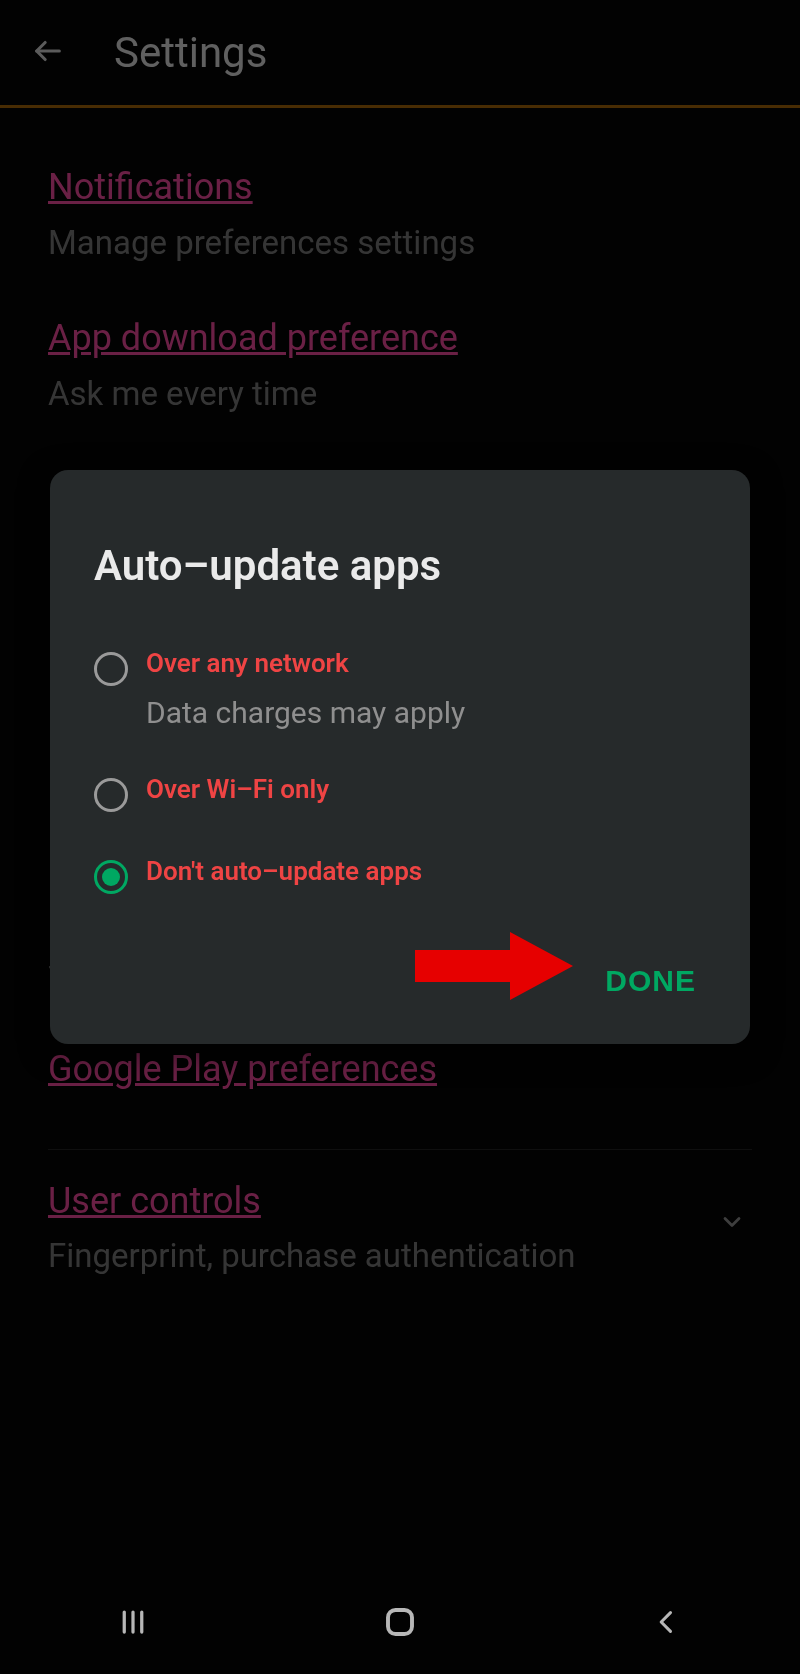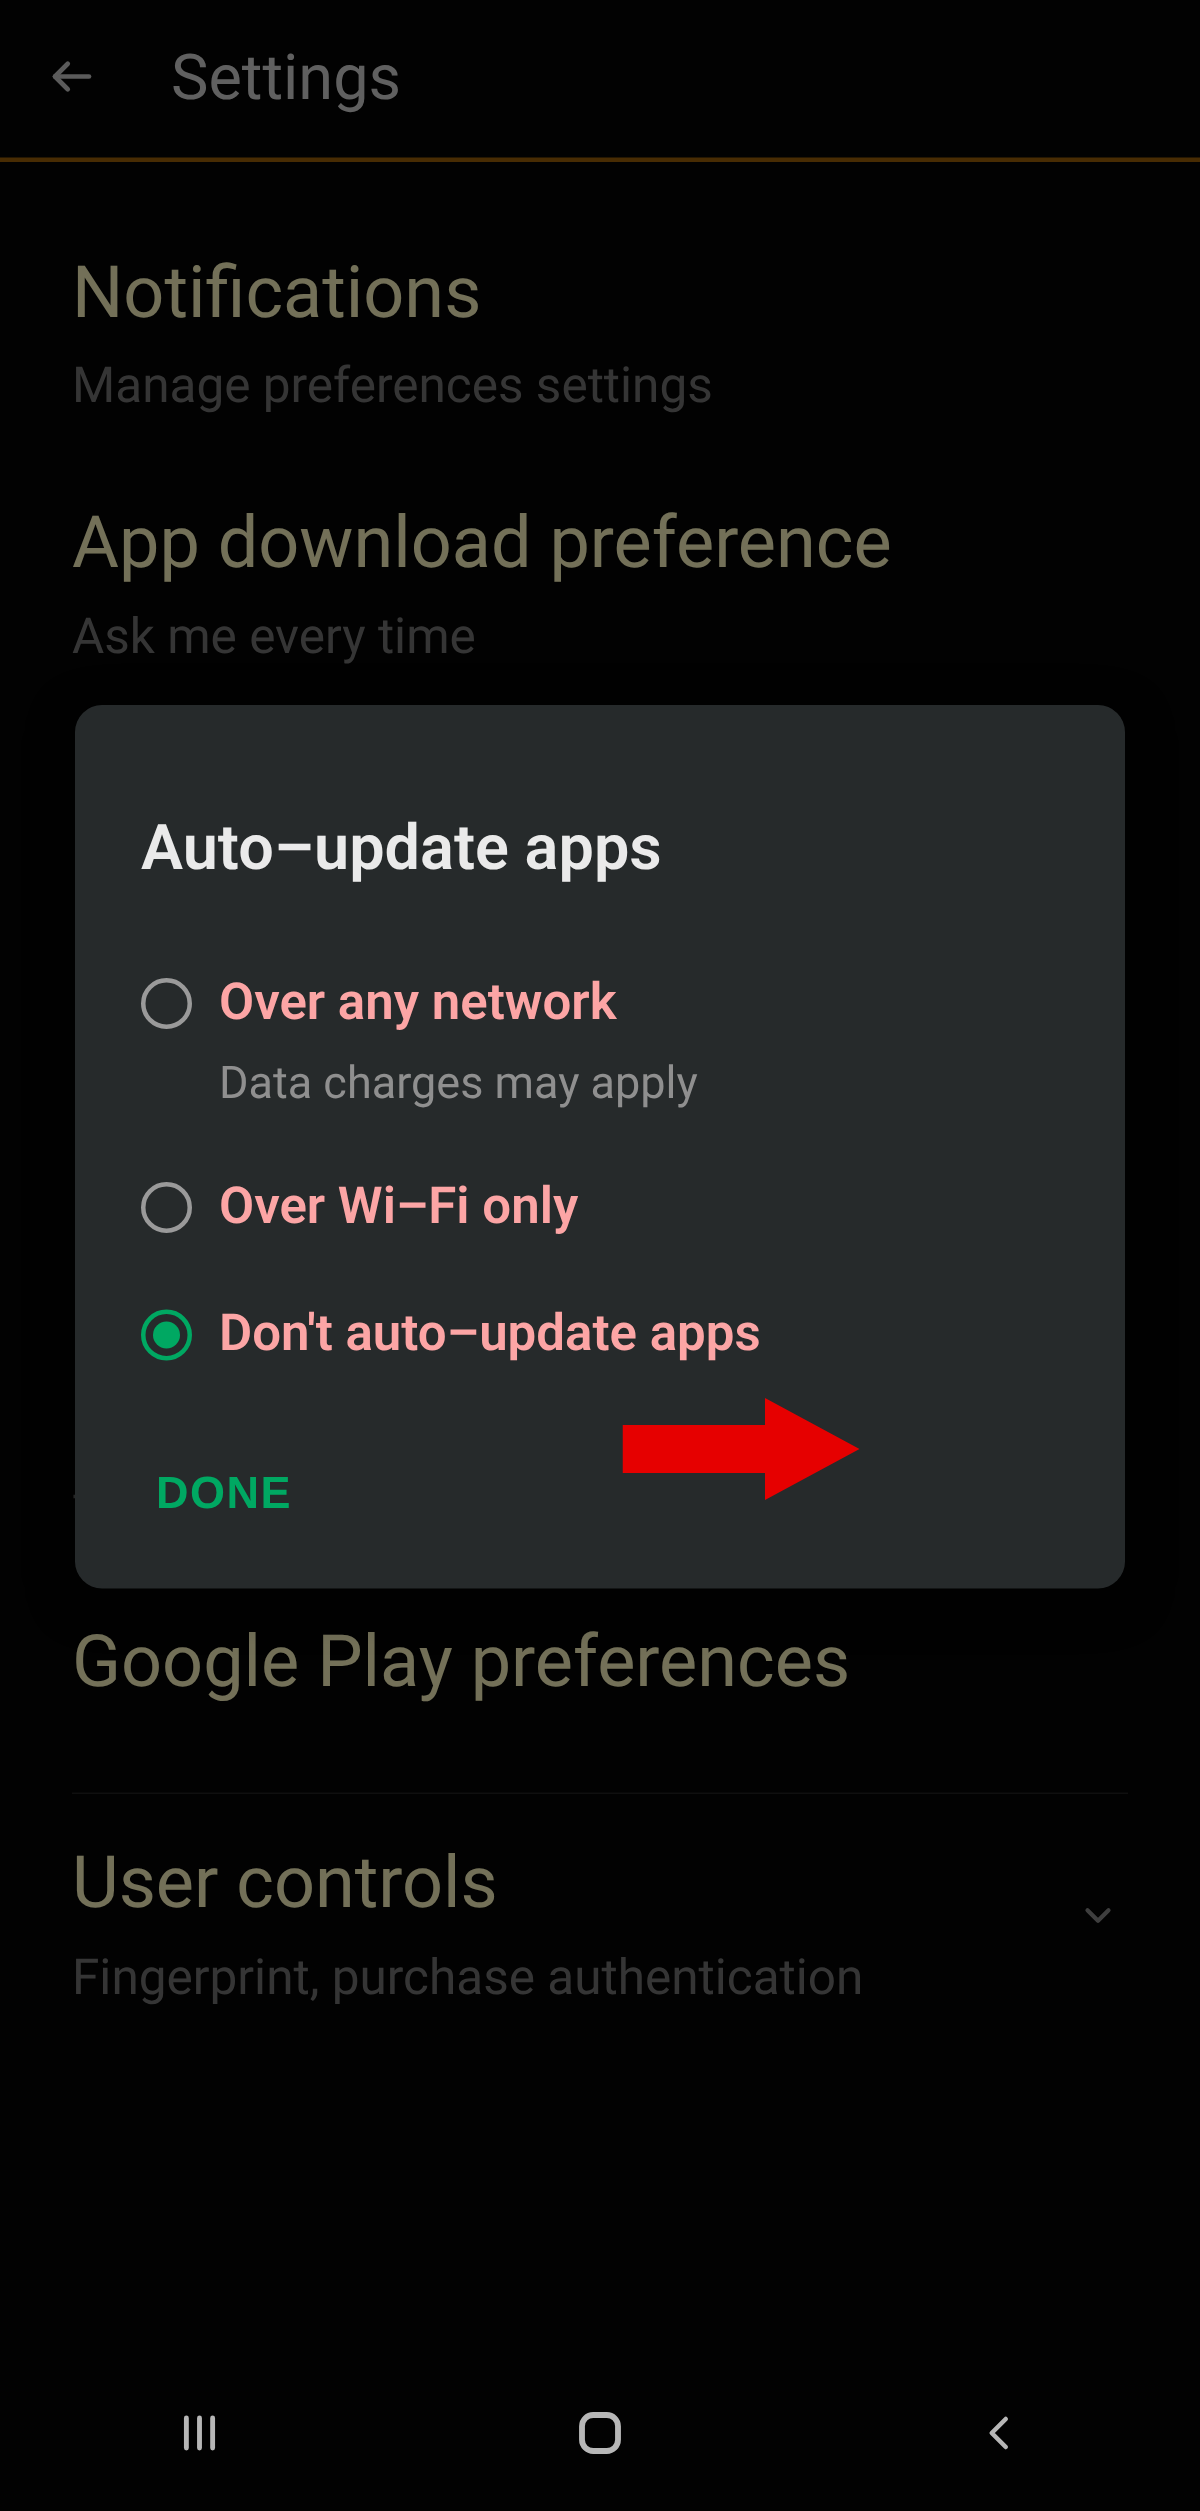--- a/index.html
+++ b/index.html
@@ -5,39 +5,39 @@
   * { box-sizing: border-box; margin: 0; padding: 0; }
   html, body { width: 800px; height: 1674px; background: #000; overflow: hidden; font-family: Roboto, "Segoe UI", Arial, sans-serif; -webkit-font-smoothing: antialiased; }
   .screen { position: relative; width: 800px; height: 1674px; background: #050505; }
   .scrim { position: absolute; inset: 0; background: rgba(0,0,0,0.55); pointer-events: none; }
   .topbar { display: flex; align-items: center; height: 108px; padding: 0 22px; border-bottom: 3px solid #a16207; }
   .back-btn { width: 52px; height: 52px; display: flex; align-items: center; justify-content: center; color: #c9c9c9; }
   .back-btn svg { width: 34px; height: 34px; }
   .topbar-title { font-size: 42px; color: #d6d6d6; margin-left: 40px; }
   .content { padding: 0 48px; color: #bfbfbf; }
   .item { padding: 40px 0 10px 0; }
-  .item .title { font-size: 48px; color: #fef9c3; line-height: 1.3; }
+  .item .title { font-size: 36px; color: #ec4899; line-height: 1.3; text-decoration: underline; }
   .item .sub { font-size: 33px; color: #777; margin-top: 10px; line-height: 1.35; }
   .divider { border: none; border-top: 1px solid #222; margin: 46px 0 10px 0; }
   .expand-row { position: relative; }
   .expand-row .chev { position: absolute; right: 6px; top: 50%; transform: translateY(-50%); color: #8a8a8a; }
   .expand-row .chev svg { width: 28px; height: 28px; }
 
   
   .dialog { position: absolute; left: 50px; right: 50px; top: 470px; background: #262a2b; border-radius: 18px; padding: 46px 0 30px 0; box-shadow: 0 8px 30px rgba(0,0,0,0.6); }
   .dialog-title { font-size: 42px; font-weight: 600; color: #eaeaea; padding: 0 44px 30px 44px; margin-top: 25px; }
   .radio-group { padding: 6px 44px 18px 44px; }
   .radio-row { display: flex; align-items: flex-start; padding: 22px 0; cursor: pointer; }
   .radio { width: 34px; height: 34px; border: 3px solid #9a9a9a; border-radius: 50%; flex: none; margin-top: 4px; position: relative; }
   .radio.on { border-color: #00a862; }
   .radio.on::after { content: ""; position: absolute; inset: 5px; border-radius: 50%; background: #00a862; }
   .radio-text { margin-left: 18px; }
-  .radio-text .t { font-size: 34px; font-weight: 600; color: #fca5a5; line-height: 1.2; }
+  .radio-text .t { font-size: 26px; font-weight: 600; color: #ef4444; line-height: 1.2; }
   .radio-text .s { font-size: 30px; color: #8f8f8f; margin-top: 16px; }
-  .dialog-actions { display: flex; justify-content: flex-start; padding: 20px 40px 6px 40px; }
+  .dialog-actions { display: flex; justify-content: flex-end; padding: 20px 40px 6px 40px; }
   .done-btn { background: none; border: none; color: #00a862; font-size: 30px; font-weight: 700; letter-spacing: 1px; padding: 10px 14px; cursor: pointer; }
 
   
   .anno-arrow { position: absolute; left: 415px; top: 926px; pointer-events: none; }
   .anno-arrow svg { width: 160px; height: 80px; }
 
   
   .navbar { position: absolute; left: 0; right: 0; bottom: 0; height: 100px; display: flex; align-items: center; justify-content: space-around; color: #b7b7b7; }
   .nav-btn { display:flex; align-items:center; justify-content:center; width:120px; height:60px; }
   .nav-btn svg { width: 38px; height: 38px; }

